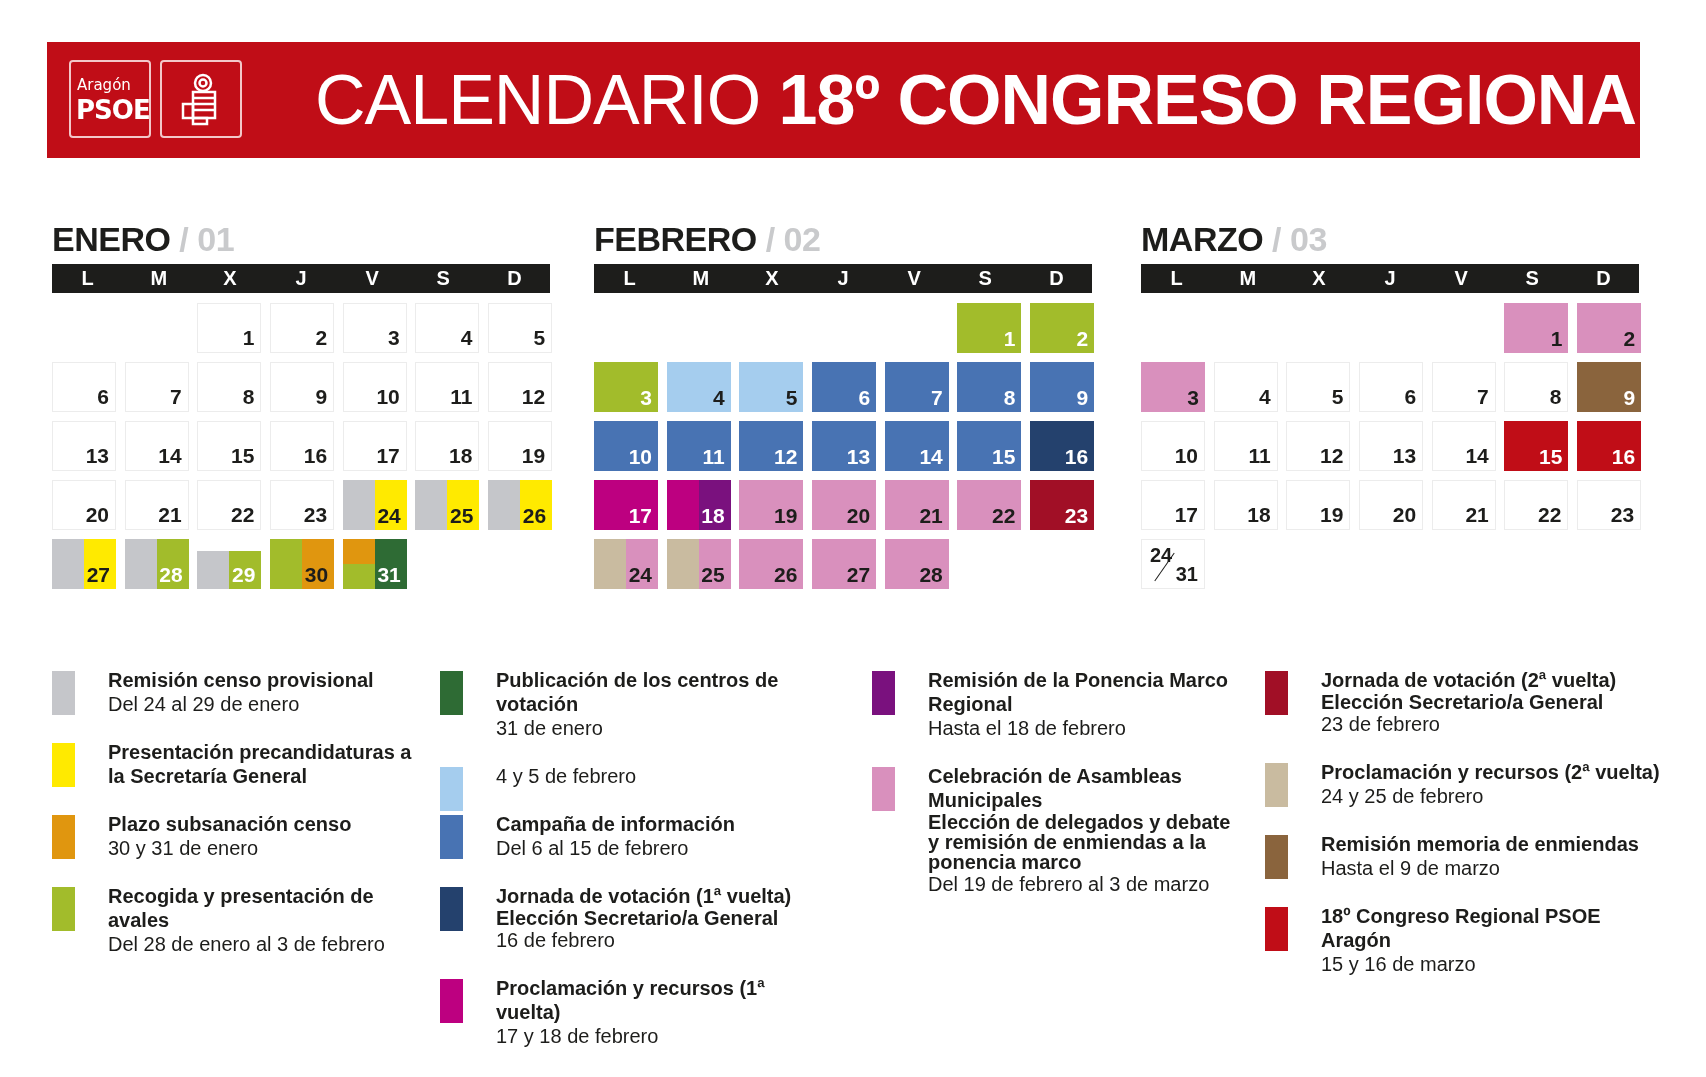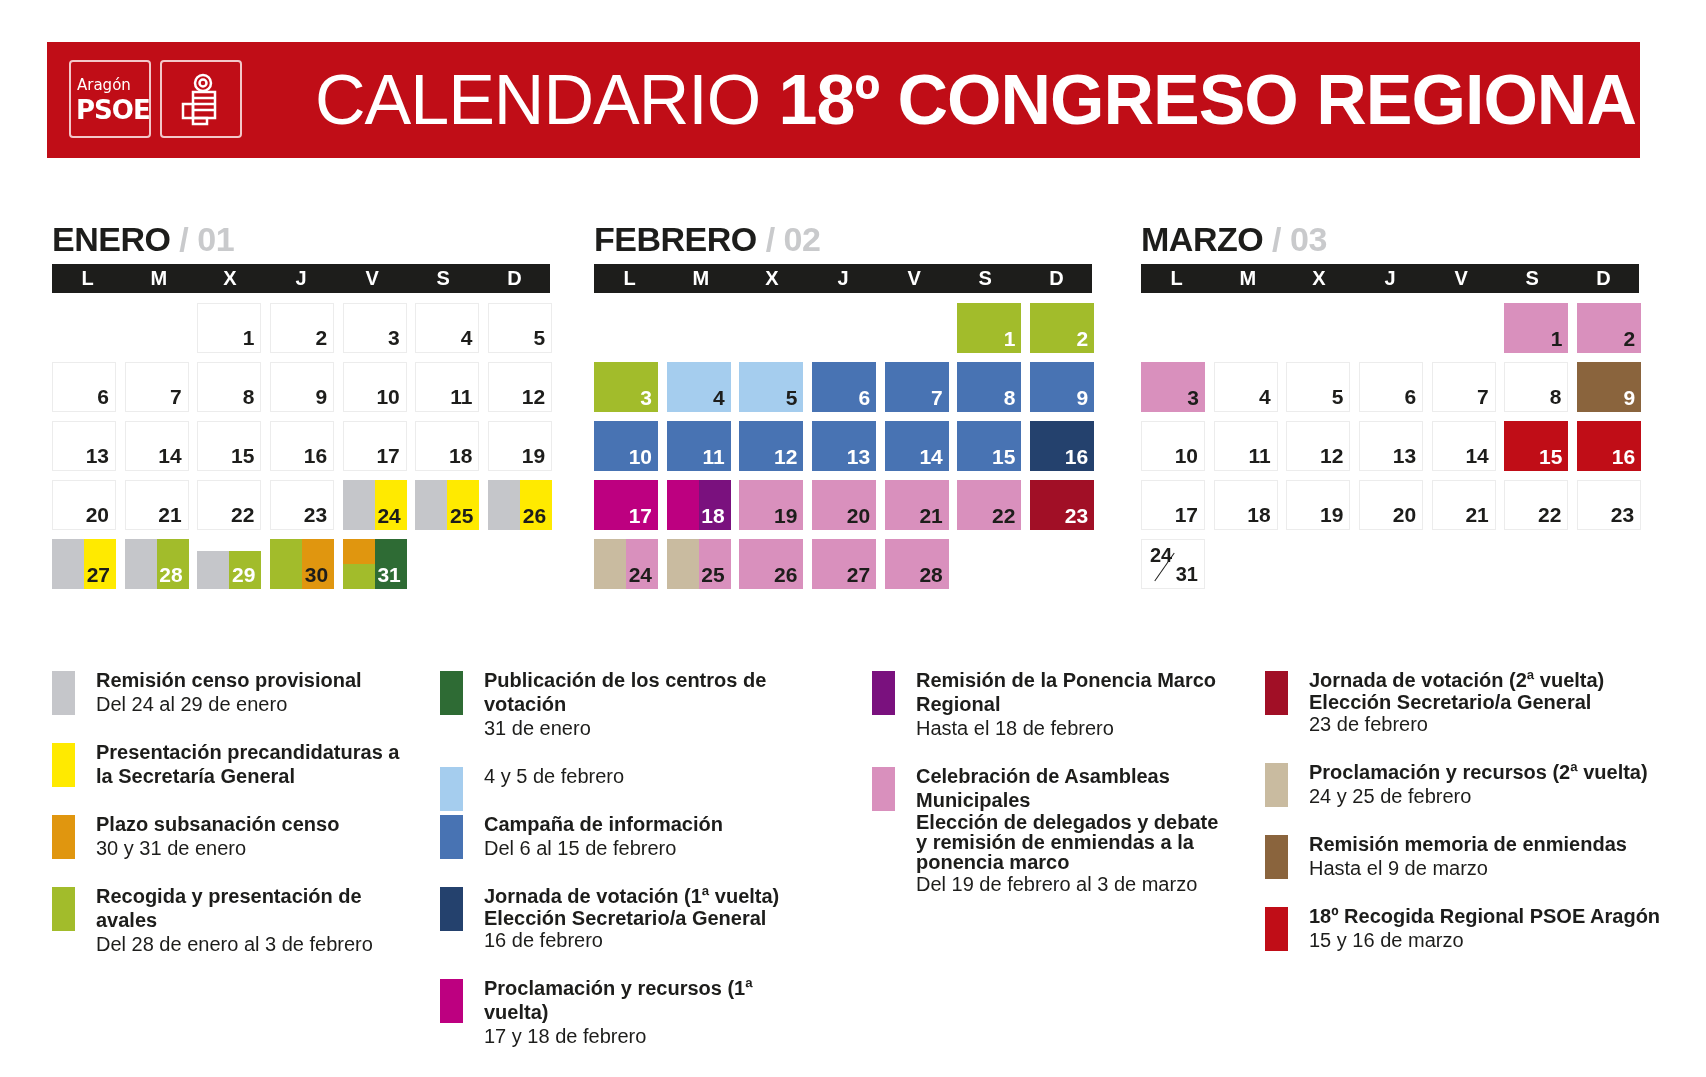--- a/index.html
+++ b/index.html
@@ -25,21 +25,21 @@
   .cell.empty { border:none; background:transparent; }
   .cell .seg { position:absolute; }
   .cell .daynum { position:absolute; right:6px; bottom:2px; font-size:21px; font-weight:bold; color:#1d1d1b; z-index:2; }
   .cell .daynum.light { color:#fff; }
   .cell.filled { border:none; }
   .split-label { position:absolute; left:8px; top:4px; font-size:20px; font-weight:bold; }
   .split-label2 { position:absolute; right:6px; bottom:2px; font-size:20px; font-weight:bold; }
   .slash { position:absolute; left:22px; top:10px; width:1px; height:34px; background:#1d1d1b; transform:rotate(35deg); }
 
   .legend-col { position:absolute; top:668px; }
-  .legend-item { position:relative; padding-left:44px; margin-bottom:24px; }
+  .legend-item { position:relative; padding-left:56px; margin-bottom:24px; }
   .swatch { position:absolute; left:0; top:3px; width:23px; height:44px; }
   .lg-title { font-size:20px; font-weight:bold; line-height:24px; }
   .lg-sub { font-size:20px; font-weight:bold; line-height:20px; }
   .lg-date { font-size:20px; line-height:24px; color:#1d1d1b; }
 </style>
 </head>
 <body>
 
 <div class="banner">
   <div class="logo-box logo-psoe">
@@ -444,17 +444,17 @@
         <div class="lg-title">Proclamación y recursos (2ª vuelta)</div>
         <div class="lg-date">24 y 25 de febrero</div>
       </div>
       <div class="legend-item">
         <div class="swatch" style="background: rgb(138, 100, 61);"></div>
         <div class="lg-title">Remisión memoria de enmiendas</div>
         <div class="lg-date">Hasta el 9 de marzo</div>
       </div>
       <div class="legend-item">
         <div class="swatch" style="background: rgb(192, 13, 23);"></div>
-        <div class="lg-title">18º Recogida Regional PSOE Aragón</div>
+        <div class="lg-title">18º Congreso Regional PSOE Aragón</div>
         <div class="lg-date">15 y 16 de marzo</div>
       </div>
     </div>
   </div>
 
 </body></html>

